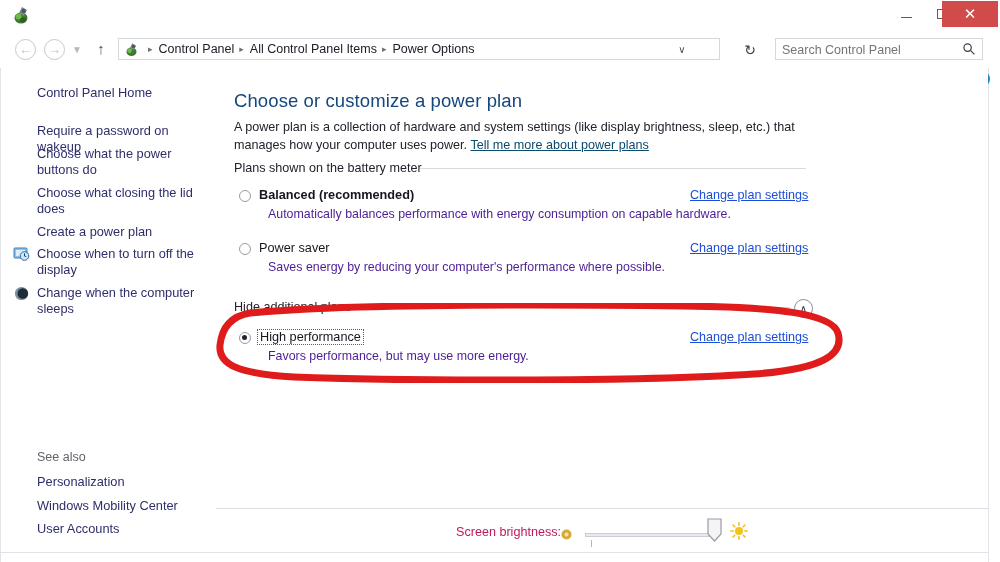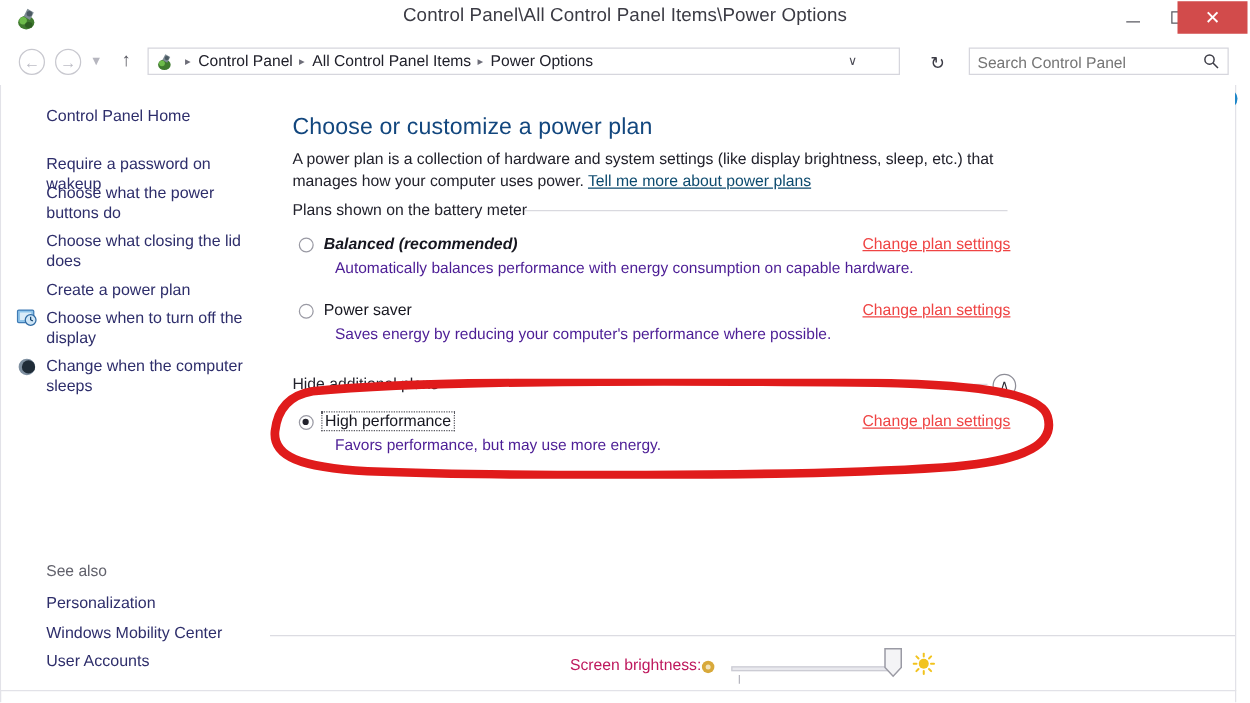--- a/index.html
+++ b/index.html
@@ -219,32 +219,32 @@
   }
   .radio.checked::after {
     content: ""; position: absolute;
     left: 2.3px; top: 2.3px; width: 5px; height: 5px;
     border-radius: 50%; background: #22222c;
   }
   .plan-name {
     position: absolute; left: 25px; top: 0px;
     font-size: 12.7px; color: #16161f;
   }
-  .plan-name.bold { font-weight: bold; font-style: italic; }
+  .plan-name.bold { font-weight: bold; }
   .plan-name.focused {
     border: 1px dotted #5a5a62;
     padding: 0 2px; left: 23px; top: -1px;
   }
   .plan-desc {
     position: absolute; left: 34px; top: 19px;
     font-size: 12.4px; color: #4c1d95;
   }
   .plan-change {
     position: absolute; left: 456px; top: 0px;
-    font-size: 12.6px; color: #ef4444;
+    font-size: 12.6px; color: #1d4ed8;
   }
 
   #collapse-btn {
     position: absolute; left: 578px; top: 231px;
     width: 19px; height: 19px;
     border-radius: 50%;
     border: 1px solid #8d8d97;
     background: #ffffff;
     color: #2b2b33;
     font-size: 10px; text-align: center; line-height: 17px;
@@ -299,21 +299,20 @@
   <div id="titlebar">
     <span id="titlebar-icon">
       <svg width="22" height="22" viewBox="0 0 22 22">
         <ellipse cx="11" cy="14" rx="6.5" ry="5.5" fill="#3f7a2e"></ellipse>
         <ellipse cx="8.5" cy="12.5" rx="3" ry="3" fill="#6dbb4a"></ellipse>
         <path d="M12 3 L17 6 L14 12 L9 9 Z" fill="#7d8a93"></path>
         <circle cx="13.5" cy="7" r="2.2" fill="#4b5a63"></circle>
         <ellipse cx="13" cy="16" rx="3" ry="2.4" fill="#2e5f22"></ellipse>
       </svg>
     </span>
-    <div id="title-text">Control Panel\All Control Panel Items\Power Options</div>
     <div class="wbtn" id="btn-min">
       <span class="glyph"></span>
     </div>
     <div class="wbtn" id="btn-max">
       <span class="glyph"></span>
     </div>
     <div class="wbtn" id="btn-close">
       <span>✕</span>
     </div>
   </div>

